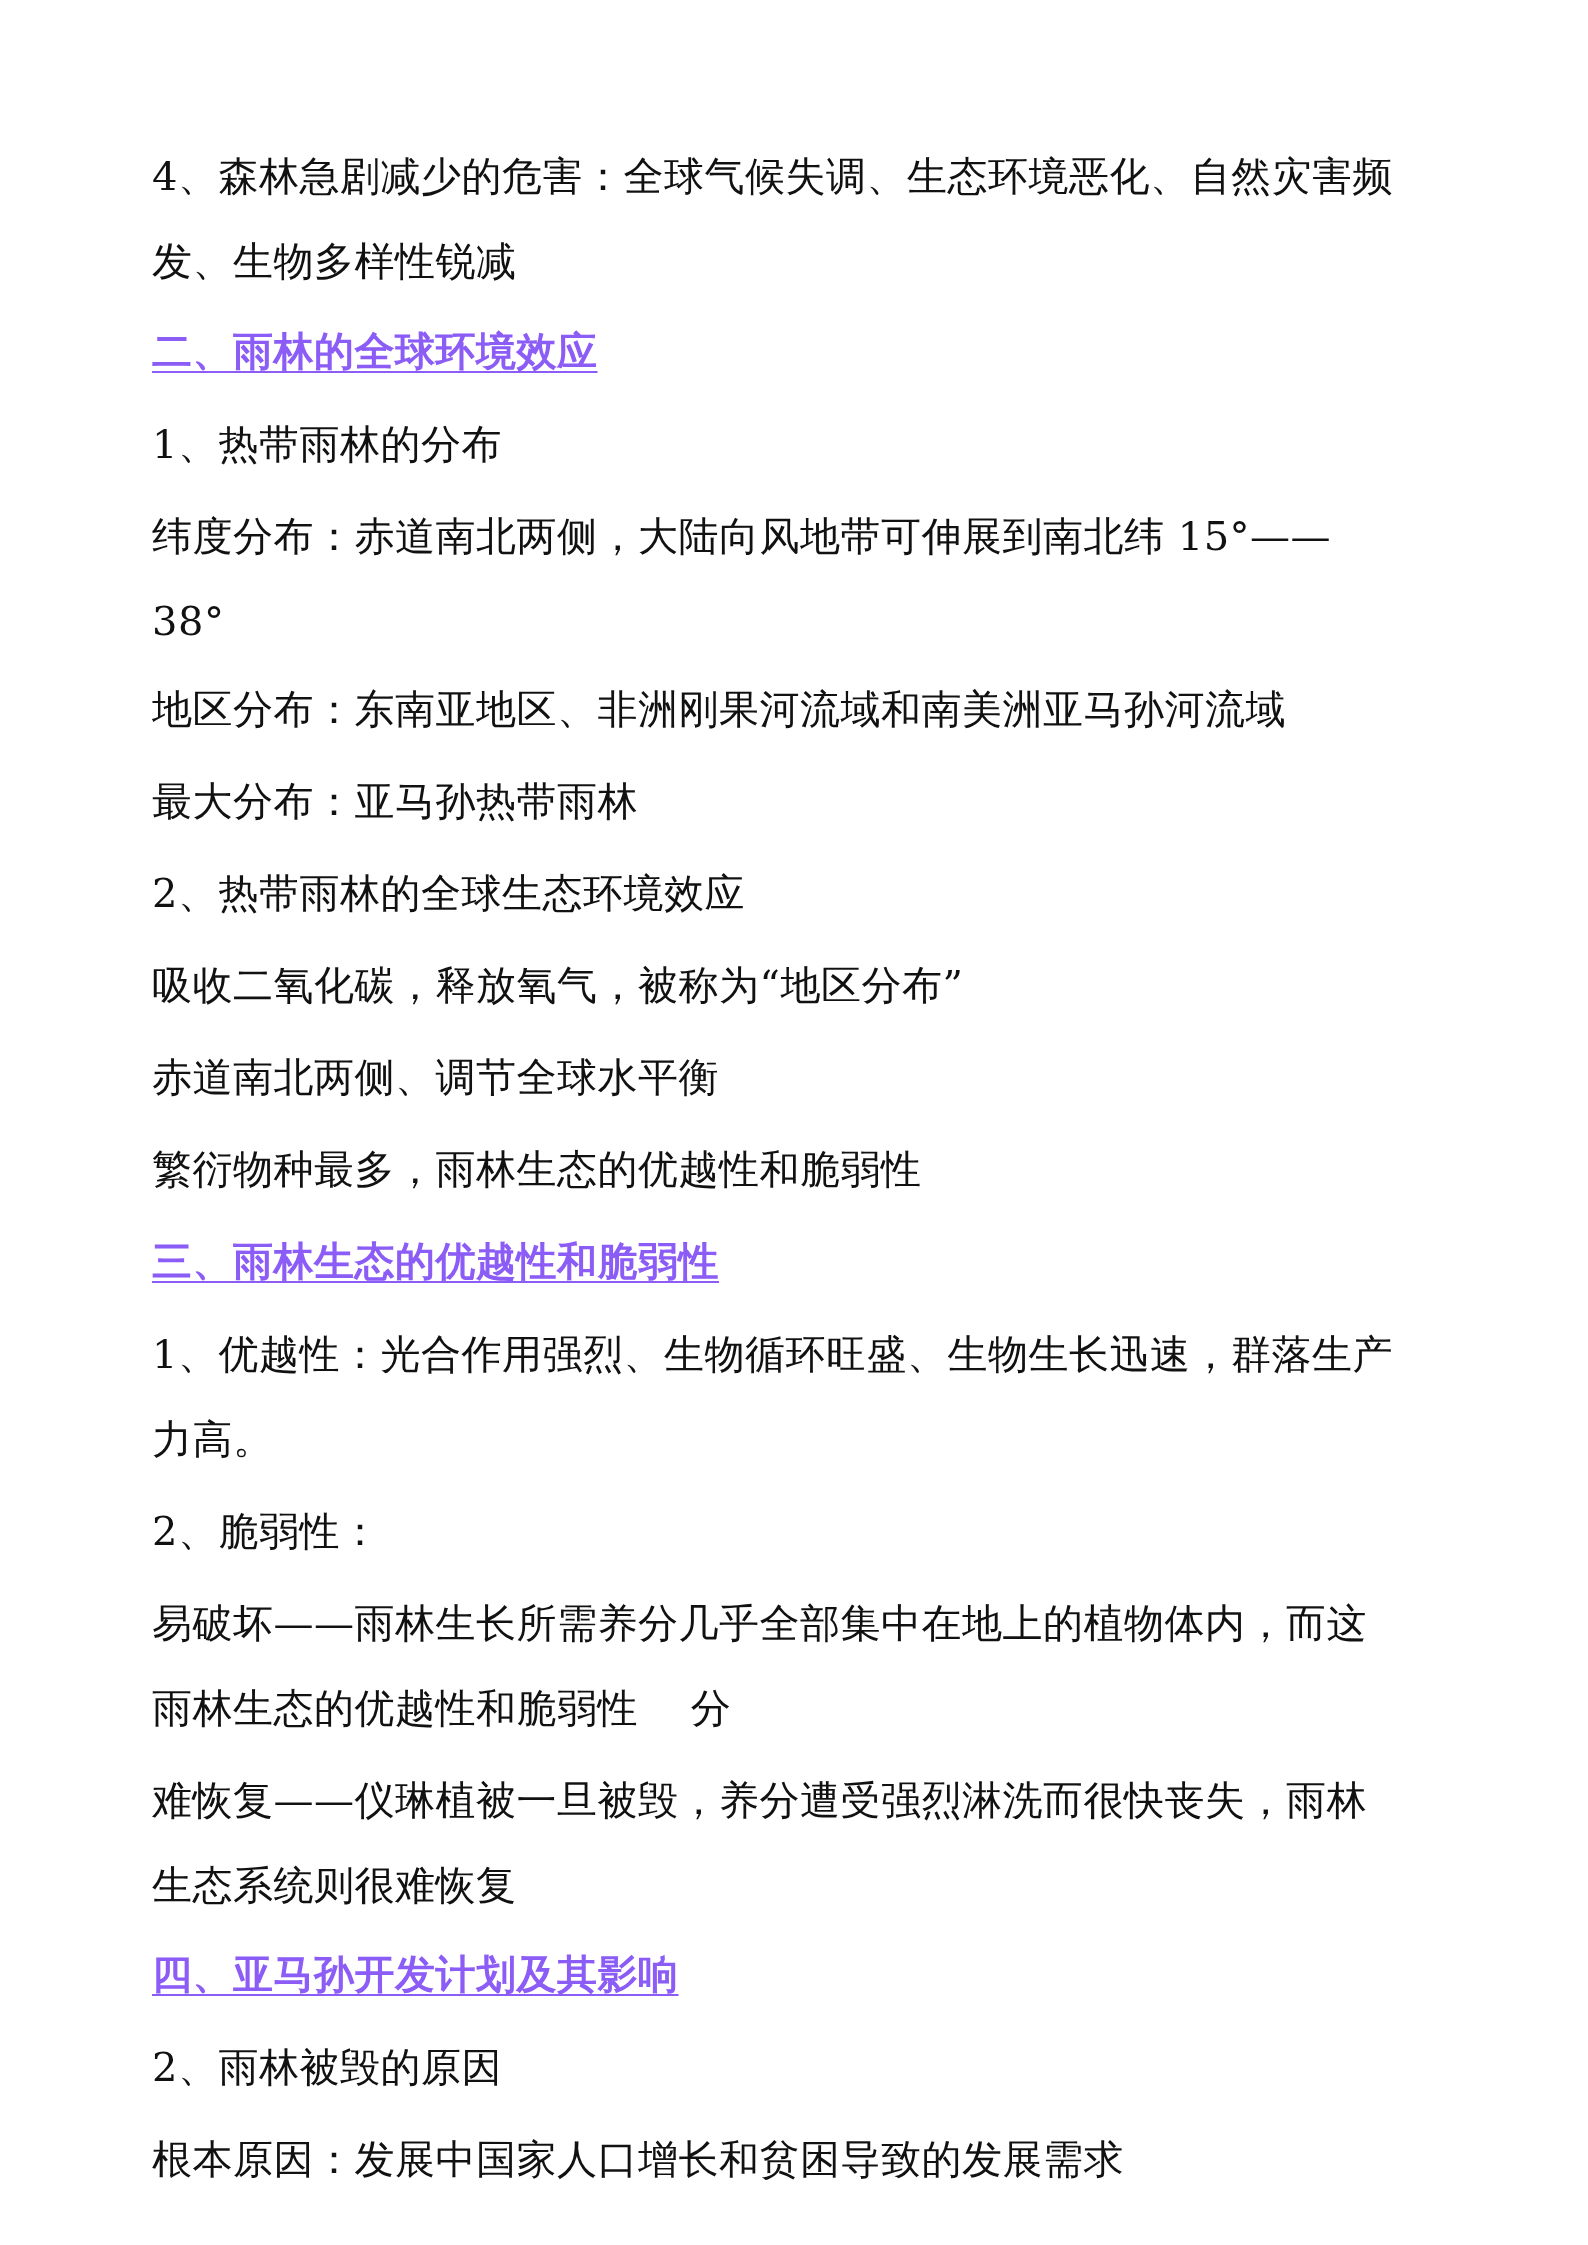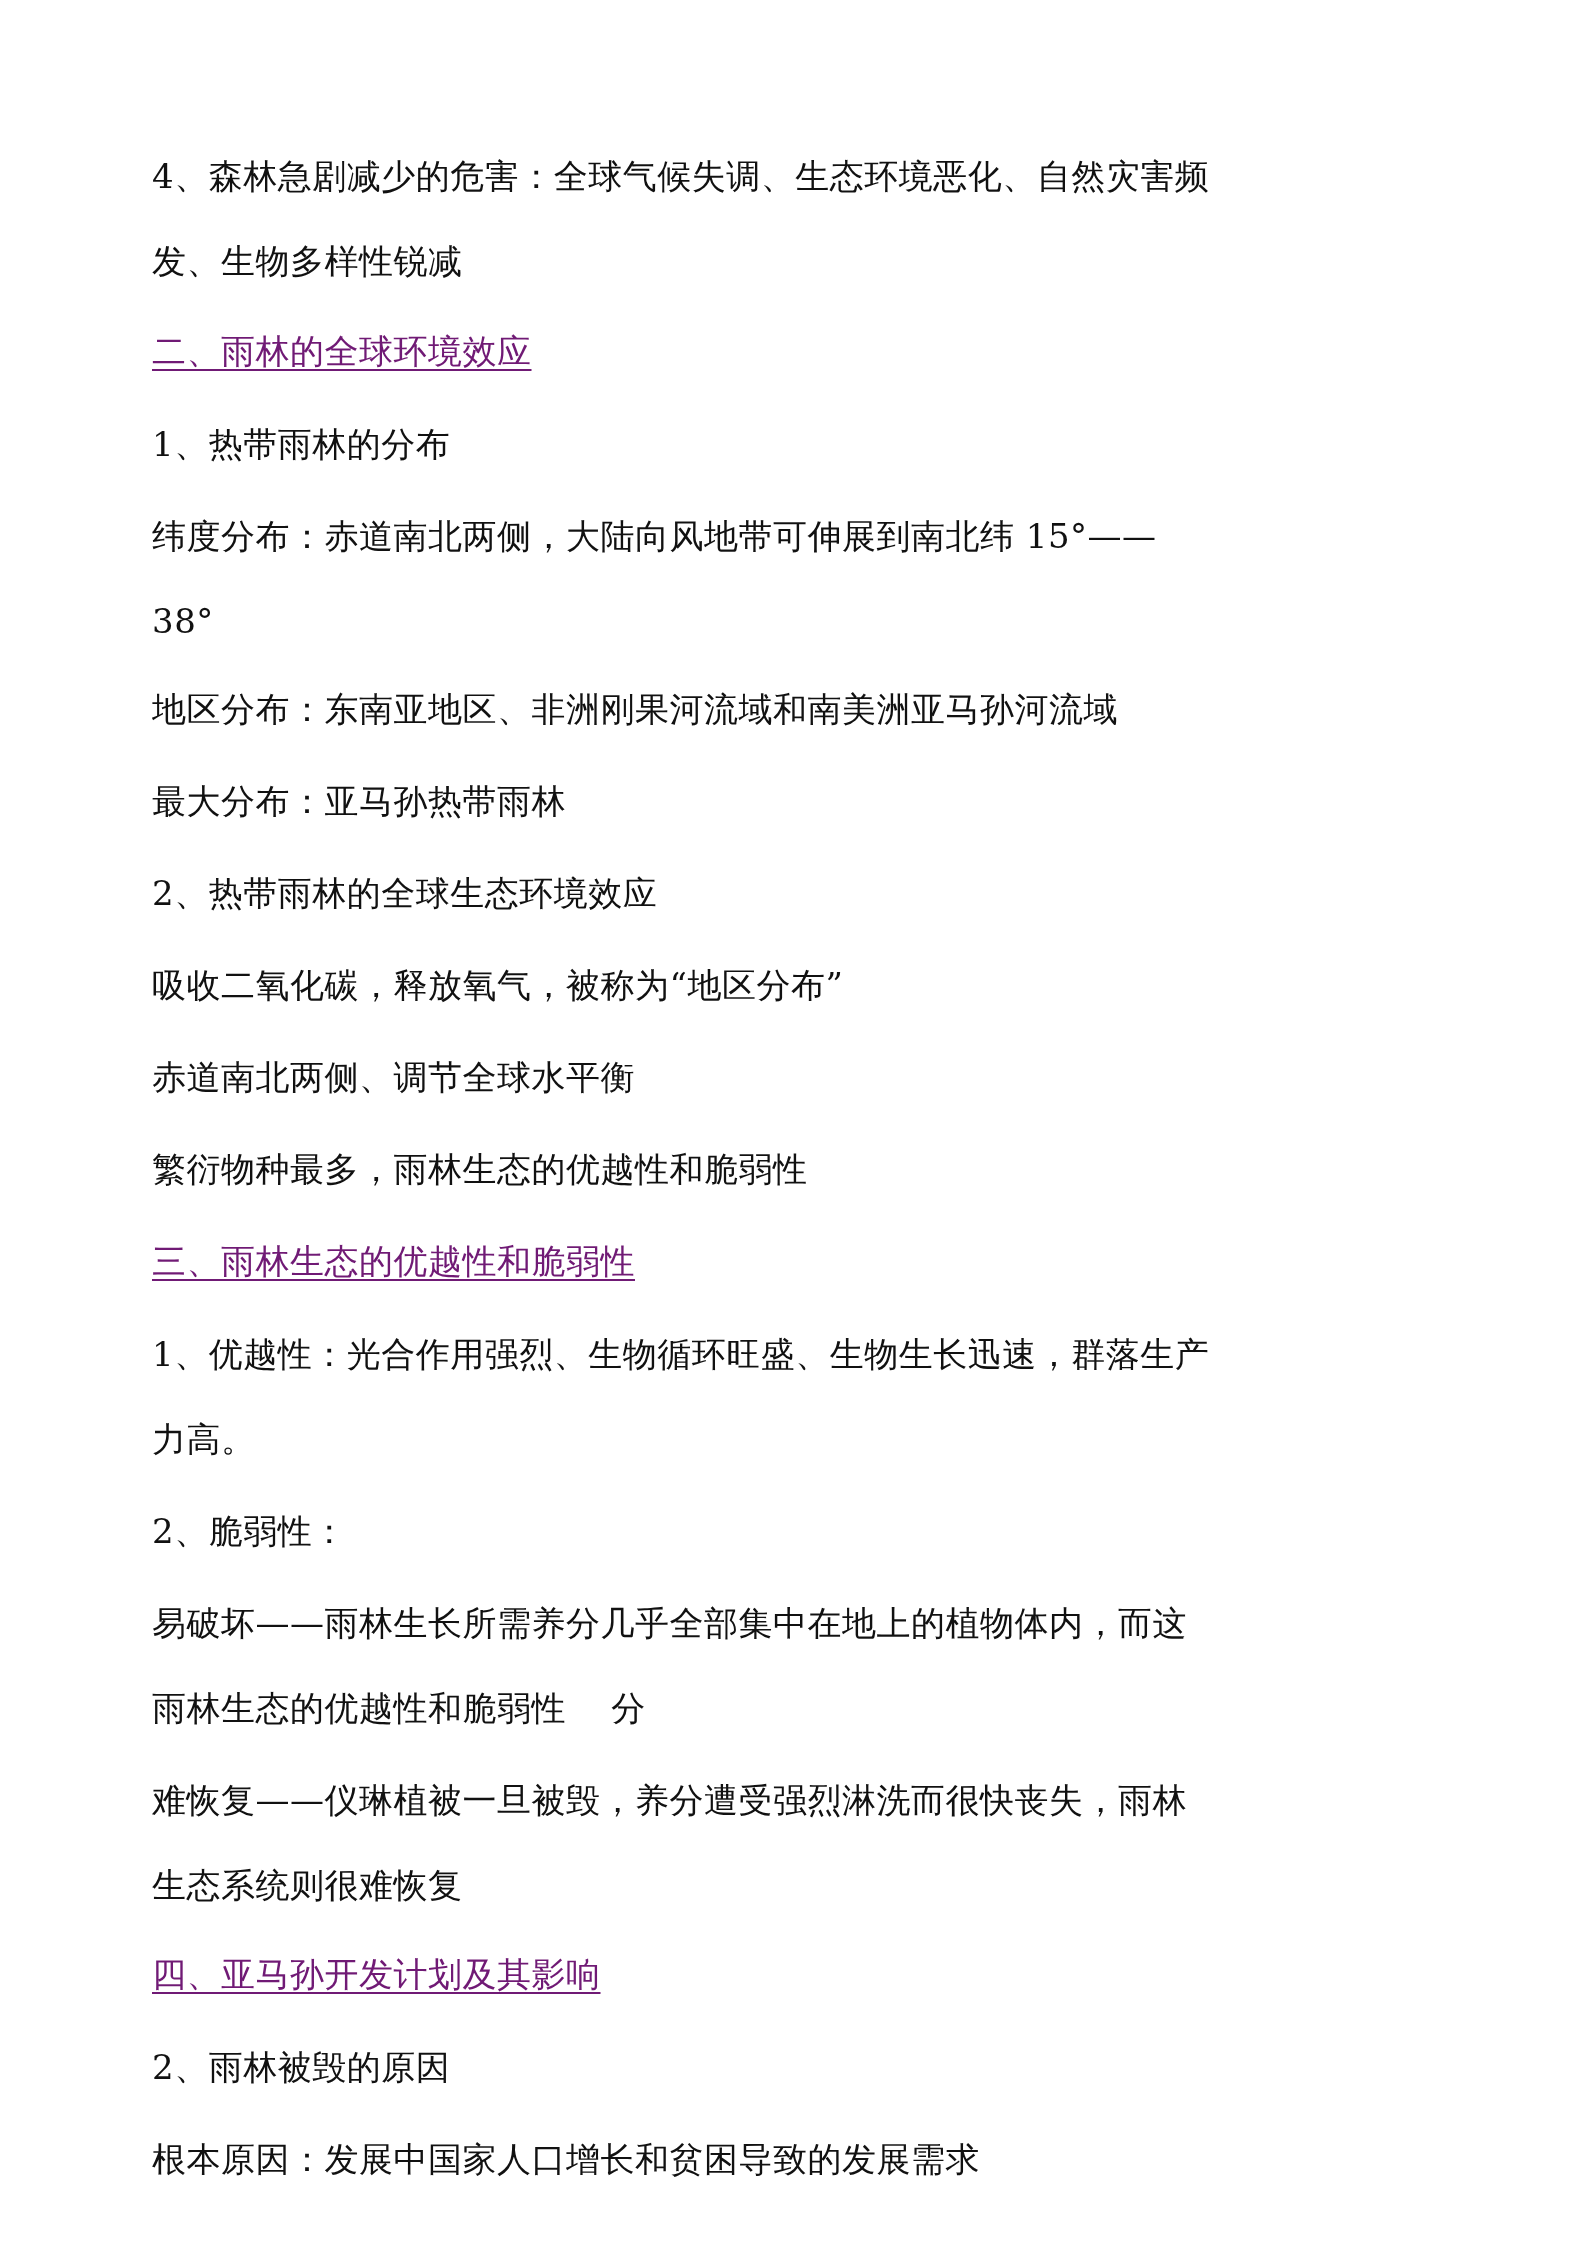--- a/index.html
+++ b/index.html
@@ -4,23 +4,23 @@
 <style>
   html, body { margin: 0; padding: 0; background: #ffffff; }
   body {
     width: 1588px; height: 2245px; position: relative; overflow: hidden;
     font-family: "DejaVu Serif", "Liberation Serif", serif;
     color: #111111;
   }
   .page { position: absolute; left: 152px; top: 0; width: 1320px; }
   .line {
     position: absolute; left: 0; white-space: pre;
-    font-size: 34px; line-height: 48px; letter-spacing: 0.5px;
+    font-size: 40px; line-height: 48px; letter-spacing: 0.5px;
   }
-  .heading { color: #701a75; text-decoration: underline; text-underline-offset: 6px; text-decoration-thickness: 2px; }
+  .heading { color: #8b5cf6; text-decoration: underline; text-underline-offset: 6px; text-decoration-thickness: 2px; font-weight: bold; }
 </style>
 </head>
 <body>
 
 <div class="page">
   <div class="line" style="top:152px">4、森林急剧减少的危害：全球气候失调、生态环境恶化、自然灾害频</div>
   <div class="line" style="top:237px">发、生物多样性锐减</div>
   <div class="line heading" style="top:327px">二、雨林的全球环境效应</div>
   <div class="line" style="top:420px">1、热带雨林的分布</div>
   <div class="line" style="top:512px">纬度分布：赤道南北两侧，大陆向风地带可伸展到南北纬 15°——</div>

